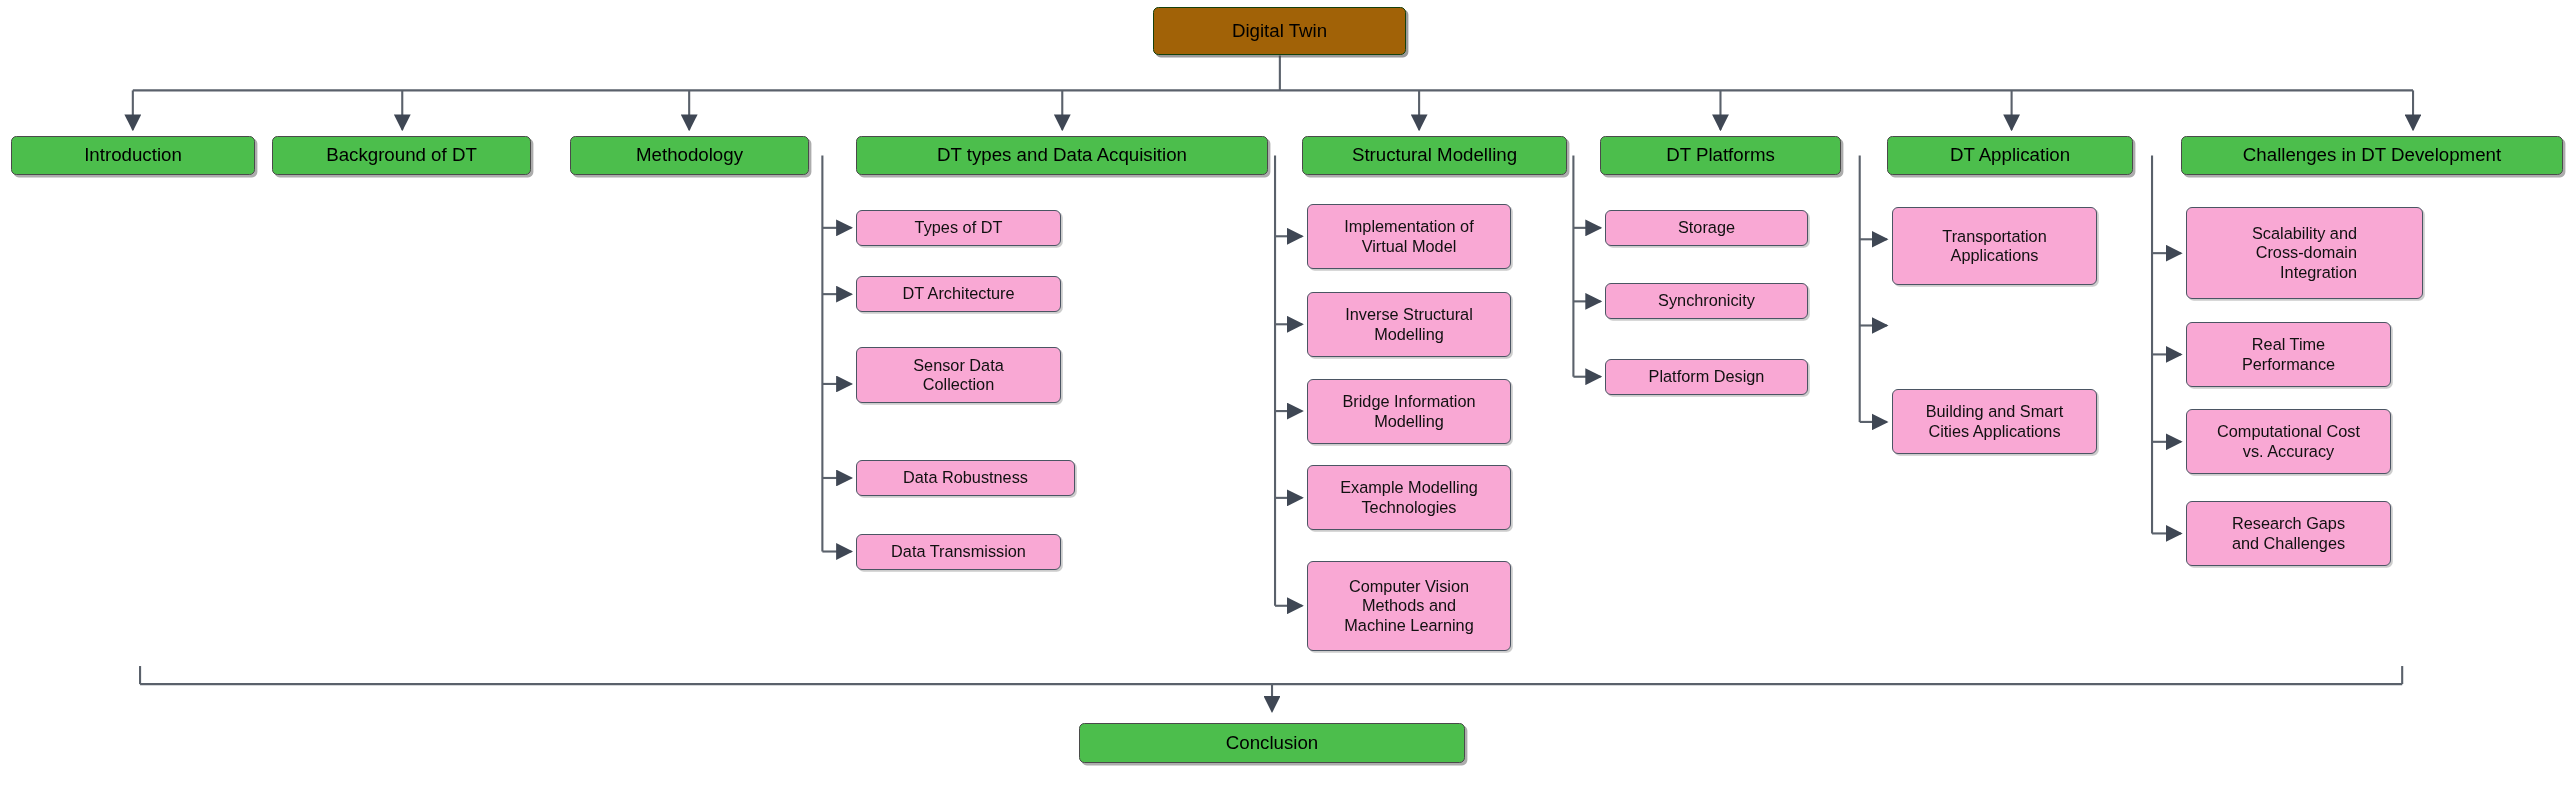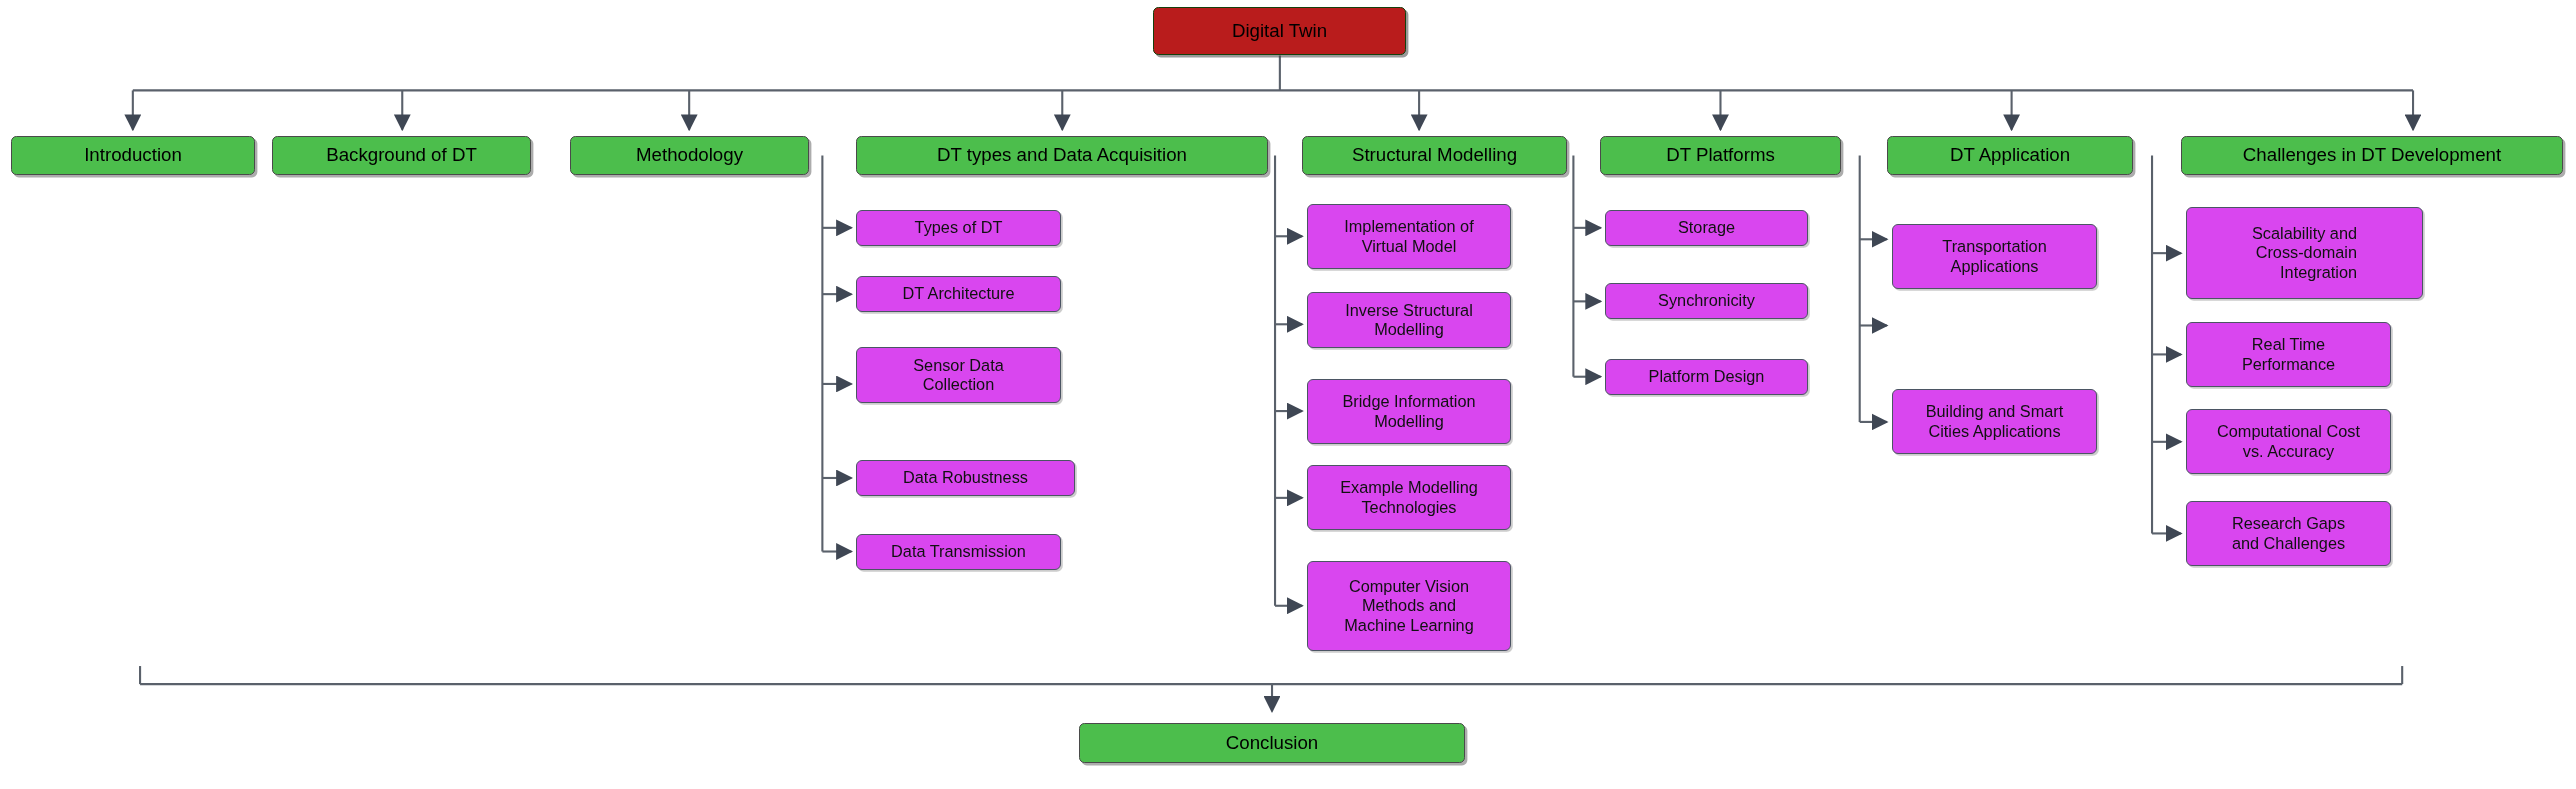--- a/index.html
+++ b/index.html
@@ -1,25 +1,25 @@
 <!DOCTYPE html>
 <html style="font-size:9.6px"><head>
 <meta charset="utf-8">
 <style>
   html,body{margin:0;padding:0;background:#ffffff;}
   body{font-family:"Liberation Sans",sans-serif;}
   #stage{position:relative;width:2576px;height:789px;background:#ffffff;overflow:hidden;}
   #wires{position:absolute;left:0;top:0;width:2576px;height:789px;pointer-events:none;}
   .node{position:absolute;box-sizing:border-box;display:flex;align-items:center;justify-content:center;text-align:center;line-height:1.18;}
   .node span{display:block;white-space:pre-line;}
-  .root{background:#b91c1c;border:1.8px solid #14400c;border-radius:5.4px;color:#000000;font-size:18.7px;
+  .root{background:#a16207;border:1.8px solid #14400c;border-radius:5.4px;color:#000000;font-size:18.7px;
         box-shadow:2.4px 2.4px 0 rgba(70,70,70,.55);}
   .section{background:#4cbe4c;border:1.8px solid #4a4a4a;border-radius:5.4px;color:#000000;font-size:18.7px;
         box-shadow:2.4px 2.4px 0 rgba(90,90,90,.5);}
-  .leaf{background:#d946ef;border:1.8px solid #4b5563;border-radius:6px;color:#111111;font-size:16.3px;
+  .leaf{background:#f9a8d4;border:1.8px solid #4b5563;border-radius:6px;color:#111111;font-size:16.3px;
         box-shadow:1.8px 1.8px 0 rgba(110,110,110,.35);}
   .conclusion{background:#4cbe4c;border:1.8px solid #4a4a4a;border-radius:5.4px;color:#000000;font-size:18.7px;
         box-shadow:2.4px 2.4px 0 rgba(90,90,90,.5);}
 </style>
 </head>
 <body>
 
 <div id="stage">
 
   <svg id="wires" viewBox="0 0 4273 1309" width="2576" height="789">
@@ -123,21 +123,21 @@
     <span>Data Robustness</span>
   </div>
   <div class="node leaf" style="left:856px;top:534px;width:205px;height:36px;">
     <span>Data Transmission</span>
   </div>
 
   <div class="node leaf" style="left:1307px;top:204px;width:204px;height:65px;">
     <span>Implementation of
 Virtual Model</span>
   </div>
-  <div class="node leaf" style="left:1307px;top:292px;width:204px;height:56px;">
+  <div class="node leaf" style="left:1307px;top:292px;width:204px;height:65px;">
     <span>Inverse Structural
 Modelling</span>
   </div>
   <div class="node leaf" style="left:1307px;top:379px;width:204px;height:65px;">
     <span>Bridge Information
 Modelling</span>
   </div>
   <div class="node leaf" style="left:1307px;top:561px;width:204px;height:90px;">
     <span>Computer Vision
 Methods and
@@ -151,21 +151,21 @@
   <div class="node leaf" style="left:1605px;top:210px;width:203px;height:36px;">
     <span>Storage</span>
   </div>
   <div class="node leaf" style="left:1605px;top:283px;width:203px;height:36px;">
     <span>Synchronicity</span>
   </div>
   <div class="node leaf" style="left:1605px;top:359px;width:203px;height:36px;">
     <span>Platform Design</span>
   </div>
 
-  <div class="node leaf" style="left:1892px;top:224px;width:205px;height:65px;">
+  <div class="node leaf" style="left:1892px;top:207px;width:205px;height:78px;">
     <span>Transportation
 Applications</span>
   </div>
   <div class="node leaf" style="left:1892px;top:389px;width:205px;height:65px;">
     <span>Building and Smart
 Cities Applications</span>
   </div>
 
   <div class="node leaf" style="left:2186px;top:207px;width:237px;height:92px;text-align:right;">
     <span>Scalability and

